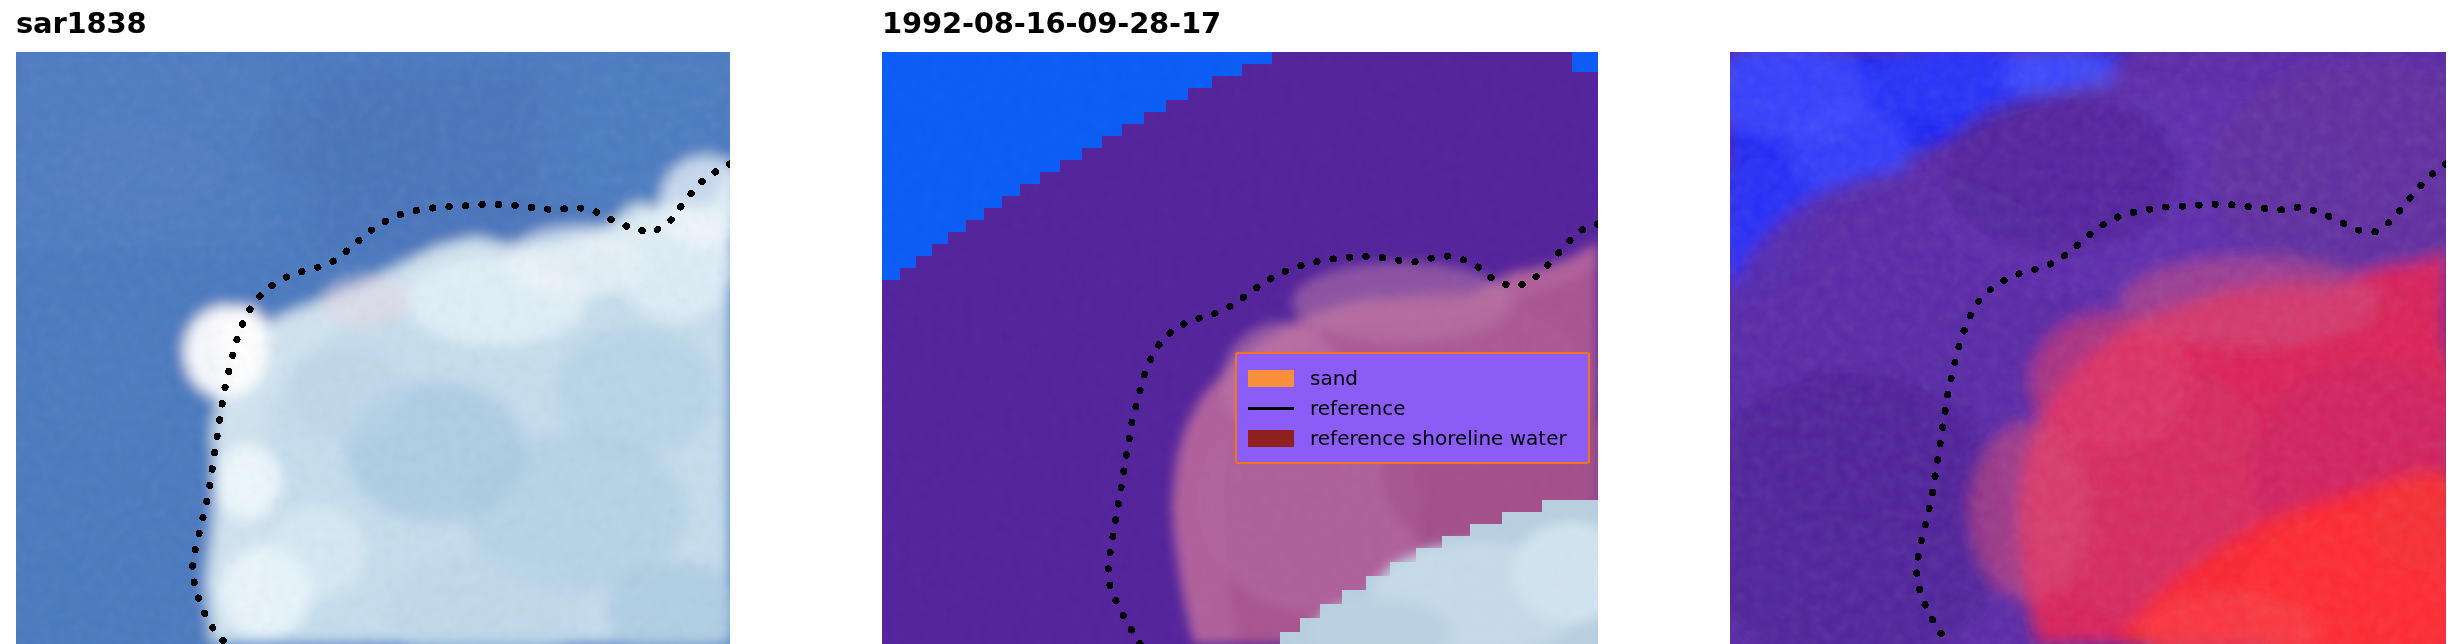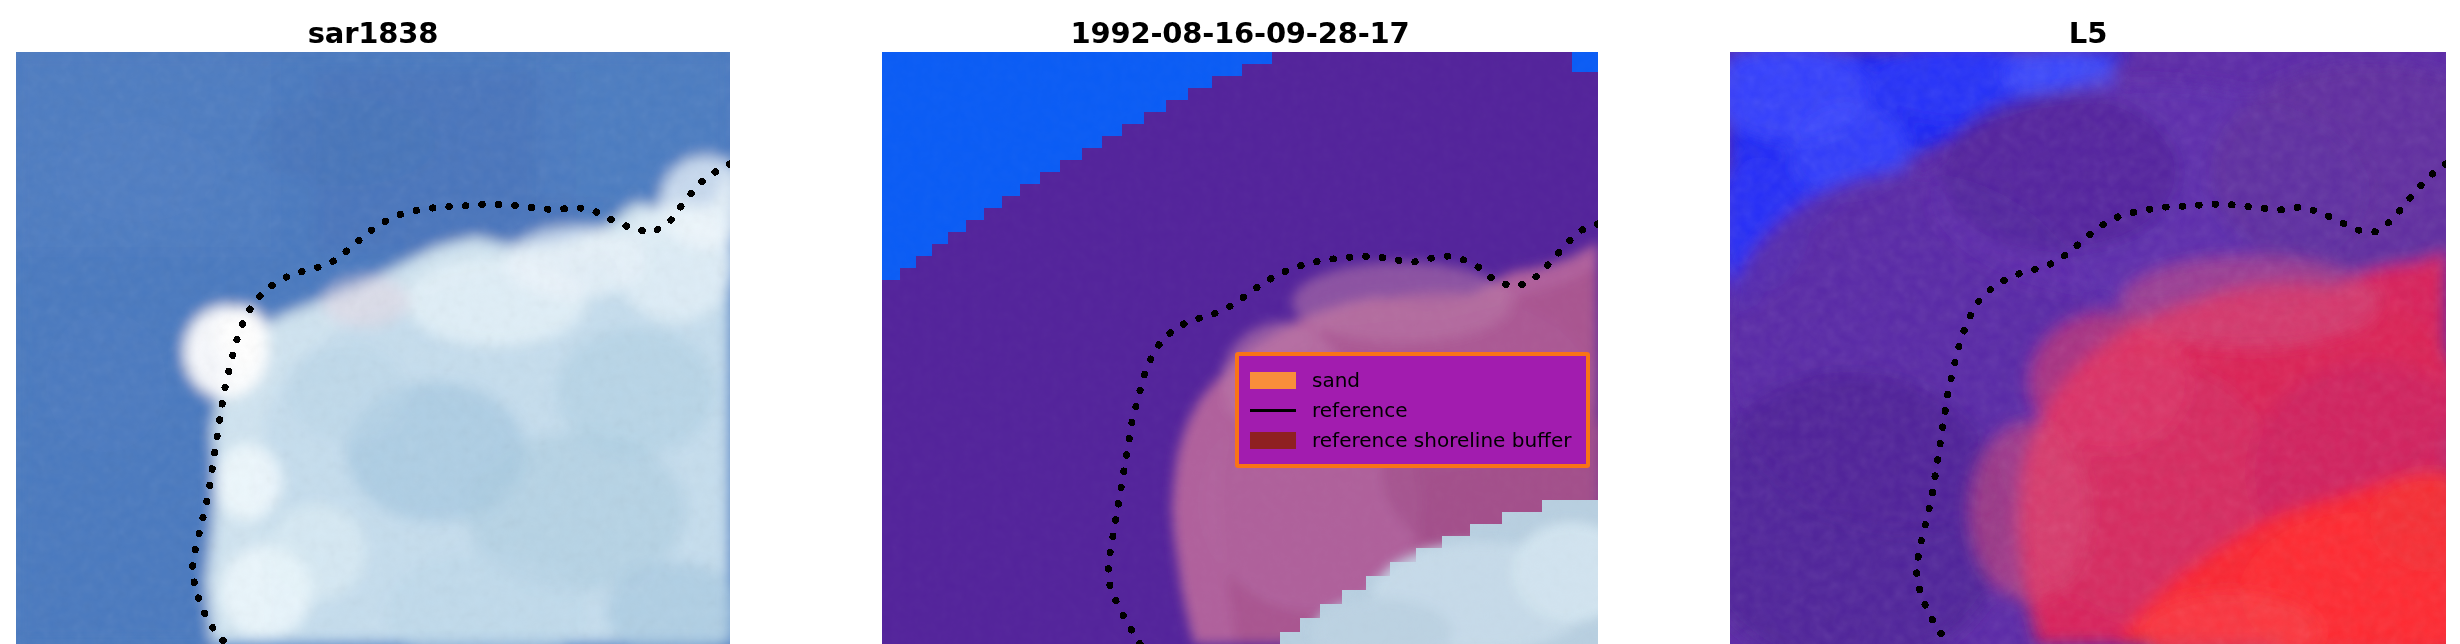--- a/index.html
+++ b/index.html
@@ -19,24 +19,24 @@
     height: 644px;
     background: #ffffff;
   }
   .panel {
     position: absolute;
     top: 0;
     height: 644px;
   }
   .panel-title {
     position: absolute;
-    top: 16px;
+    top: 6px;
     left: 0;
     width: 100%;
-    text-align: center;
+    text-align: left;
     font-size: 29px;
     font-weight: bold;
     color: #000000;
     font-family: "DejaVu Sans", sans-serif;
     letter-spacing: -0.2px;
     line-height: 34px;
     white-space: nowrap;
   }
   .panel-image {
     position: absolute;
@@ -52,22 +52,22 @@
     height: 100%;
   }
 
   
   #legend {
     position: absolute;
     left: 1235px;
     top: 352px;
     width: 355px;
     box-sizing: border-box;
-    background: #a21caf;
-    border: 4px solid #f97316;
+    background: #8b5cf6;
+    border: 2px solid #f97316;
     border-radius: 3px;
     padding: 9px 10px 9px 11px;
     font-family: "DejaVu Sans", sans-serif;
   }
   .legend-row {
     display: flex;
     align-items: center;
     height: 30px;
   }
   .legend-swatch {
@@ -233,21 +233,20 @@
                    L 460,206 L 442,208 L 424,212 L 406,218 L 390,226 L 374,236 L 358,248 L 342,258
                    L 326,264 L 310,268 L 294,276 L 280,288 L 270,304 L 262,324 L 256,346 L 250,370
                    L 246,394 L 242,418 L 238,442 L 234,466 L 230,490 L 226,512 L 228,534 L 236,554
                    L 246,572 L 258,592" fill="none" stroke="#000000" stroke-width="7" stroke-linecap="round" stroke-dasharray="0.5 16"></path>
         </g>
       </svg>
     </div>
   </div>
 
   <div class="panel" id="panel-2" style="left:1730px;width:716px;">
-    <div class="panel-title">L5</div>
     <div class="panel-image">
       <svg viewBox="0 0 716 592" preserveAspectRatio="none" shape-rendering="crispEdges">
         <defs>
           <filter id="blur3" x="-10%" y="-10%" width="120%" height="120%">
             <feGaussianBlur stdDeviation="8"></feGaussianBlur>
           </filter>
           <filter id="grain3" x="0" y="0" width="100%" height="100%">
             <feTurbulence type="fractalNoise" baseFrequency="0.085" numOctaves="2" seed="37" result="n"></feTurbulence>
             <feColorMatrix in="n" type="saturate" values="0"></feColorMatrix>
             <feComponentTransfer>
@@ -316,18 +315,18 @@
 
     <div class="legend-row">
       <span class="legend-line-wrap">
           <span class="legend-line"></span>
         </span>
       <span class="legend-label">reference</span>
     </div>
 
     <div class="legend-row">
       <span class="legend-swatch" style="background:#8f2020;"></span>
-      <span class="legend-label">reference shoreline buffer</span>
+      <span class="legend-label">reference shoreline water</span>
     </div>
 
   </div>
 
 </div>
 
 </body></html>

